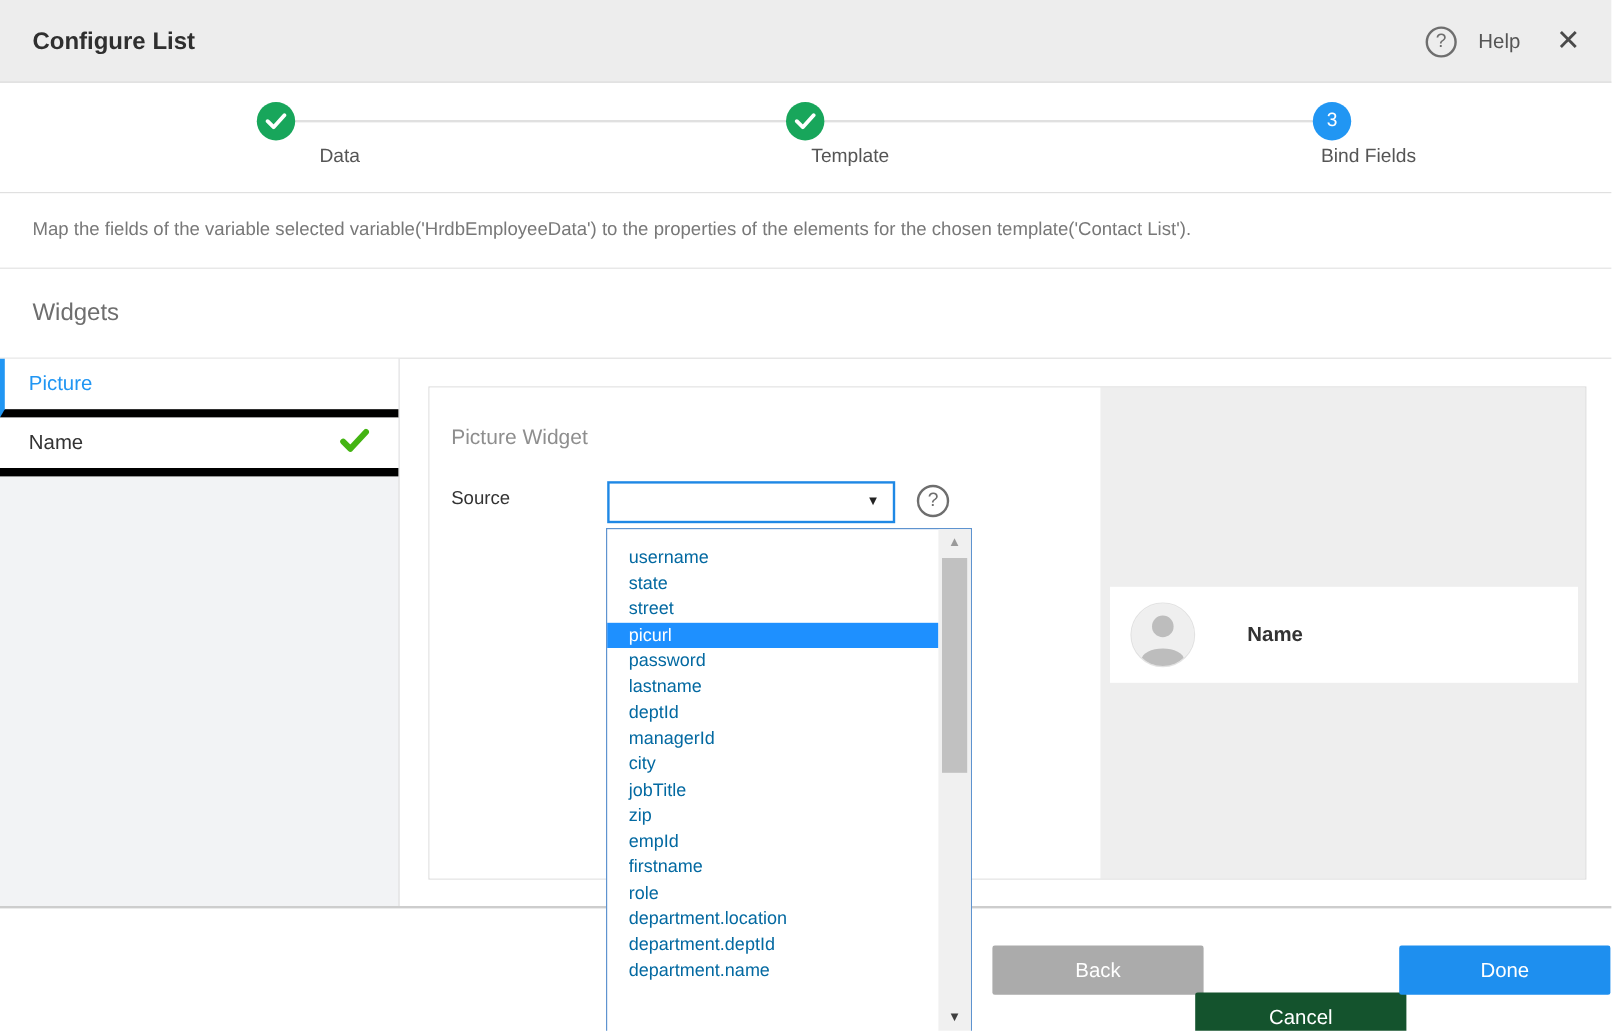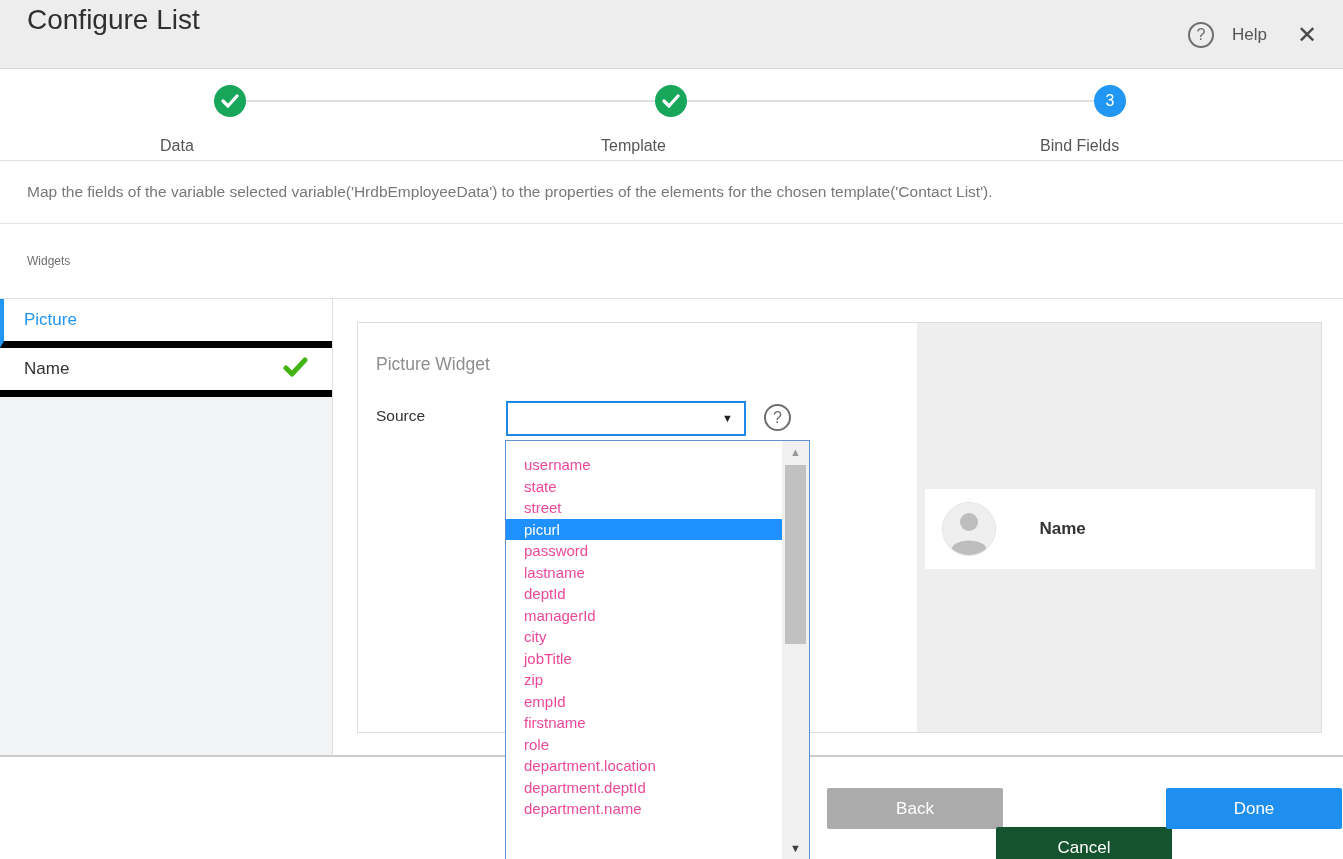--- a/index.html
+++ b/index.html
@@ -5,45 +5,45 @@
   * { margin:0; padding:0; box-sizing:border-box; }
   html,body { width:1343px; height:859px; }
   body {
     position:relative; overflow:hidden; background:#fff;
     font-family:"Liberation Sans", sans-serif; color:#333;
   }
 
   
   .header { position:absolute; left:0; top:0; width:1343px; height:69px;
             background:#ededed; border-bottom:1px solid #d6d6d6; }
-  .header-title { position:absolute; left:27px; top:4px; font-size:28px; color:#2f2f2f; }
+  .header-title { position:absolute; left:27px; top:24px; font-size:20px; color:#2f2f2f;font-weight:bold; }
   .header-right { position:absolute; right:26px; top:0; height:69px; display:flex; align-items:center; gap:18px; }
   .q-circle { width:26px; height:26px; border:2px solid #6e6e6e; border-radius:50%;
               color:#6e6e6e; font-size:16px; display:flex; align-items:center; justify-content:center; }
   .help-text { font-size:17px; color:#555; }
   .close-x { font-size:24px; color:#4a4a4a; margin-left:12px; cursor:pointer; line-height:1; }
 
   
   .stepper { position:absolute; left:0; top:69px; width:1343px; height:92px;
              background:#fff; border-bottom:1px solid #e0e0e0; }
   .step-line { position:absolute; top:31px; height:2px; background:#e0e0e0; }
   .step-circle { position:absolute; top:16px; width:32px; height:32px; border-radius:50%;
                  display:flex; align-items:center; justify-content:center; }
   .step-circle.done { background:#18a65b; }
   .step-circle.active { background:#2196f3; color:#fff; font-size:16px; }
-  .step-label { position:absolute; top:68px; width:140px; text-align:left;
+  .step-label { position:absolute; top:53px; width:140px; text-align:right;
                 font-size:16px; color:#555; }
 
   
   .desc-row { position:absolute; left:0; top:161px; width:1343px; height:63px;
               border-bottom:1px solid #e3e3e3; display:flex; align-items:center; }
   .desc-text { margin-left:27px; font-size:15.5px; color:#787878; }
   .widgets-row { position:absolute; left:0; top:224px; width:1343px; height:75px;
                  border-bottom:1px solid #e0e0e0; display:flex; align-items:center; }
-  .widgets-title { margin-left:27px; font-size:12px; color:#6e6e6e; }
+  .widgets-title { margin-left:27px; font-size:20px; color:#6e6e6e; }
 
   
   .sidebar { position:absolute; left:0; top:299px; width:333px; height:456px;
              border-right:1px solid #e0e0e0; background:#f2f3f5; }
   .side-item { height:49px; background:#fff; border-bottom:7px solid #000000;
                display:flex; align-items:center; padding:0 24px; font-size:17px; color:#333; cursor:pointer; }
   .side-item.active { border-left:4px solid #2196f3; padding-left:20px; color:#2196f3; }
   .side-check { margin-left:auto; }
 
   
@@ -62,21 +62,21 @@
   .preview-card { position:absolute; left:8px; top:166px; width:390px; height:80px;
                   background:#fff; display:flex; align-items:center; }
   .avatar { width:54px; height:54px; margin-left:17px; border-radius:50%;
             background:#f4f4f4; border:1px solid #e2e2e2; overflow:hidden; flex:none; }
   .preview-name { margin-left:43px; font-size:17px; font-weight:bold; color:#333; }
 
   
   .dropdown { position:absolute; left:505px; top:440px; width:305px; height:430px;
               background:#fff; border:1px solid #5e93cf; z-index:10; }
   .options { position:absolute; left:0; top:0; right:27px; padding-top:13px; }
-  .option { padding-left:18px; font-size:15px; line-height:21.5px; color:#ec4899;
+  .option { padding-left:18px; font-size:15px; line-height:21.5px; color:#0369a1;
             white-space:nowrap; cursor:pointer; }
   .option.sel { background:#1e90ff; color:#fff; }
   .scroll-track { position:absolute; right:0; top:0; width:27px; height:100%;
                   background:#f0f0f0; }
   .scroll-up { position:absolute; top:5px; left:0; width:27px; text-align:center;
                font-size:11px; color:#9a9a9a; cursor:pointer; }
   .scroll-thumb { position:absolute; top:24px; left:3px; width:21px; height:179px;
                   background:#c1c1c1; cursor:pointer; }
   .scroll-down { position:absolute; top:401px; left:0; width:27px; text-align:center;
                  font-size:11px; color:#3f3f3f; cursor:pointer; }

